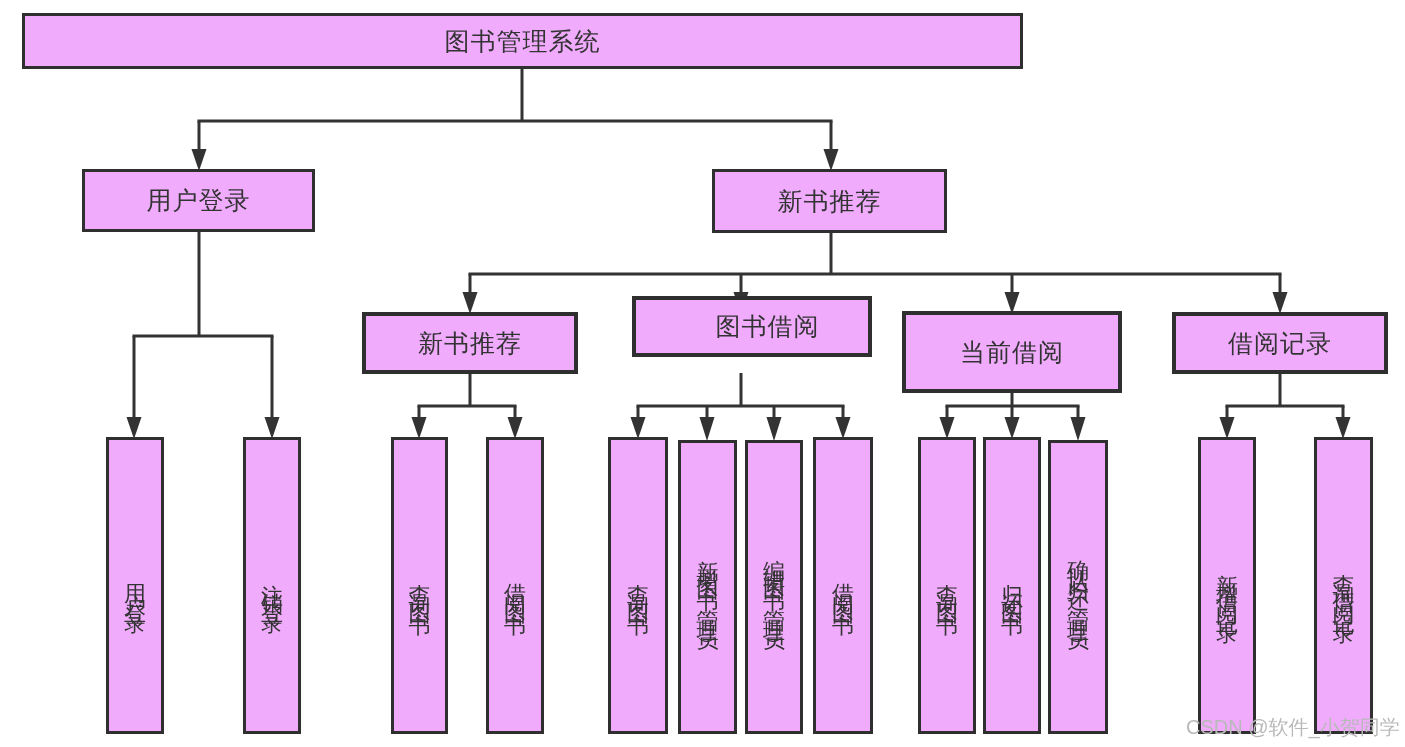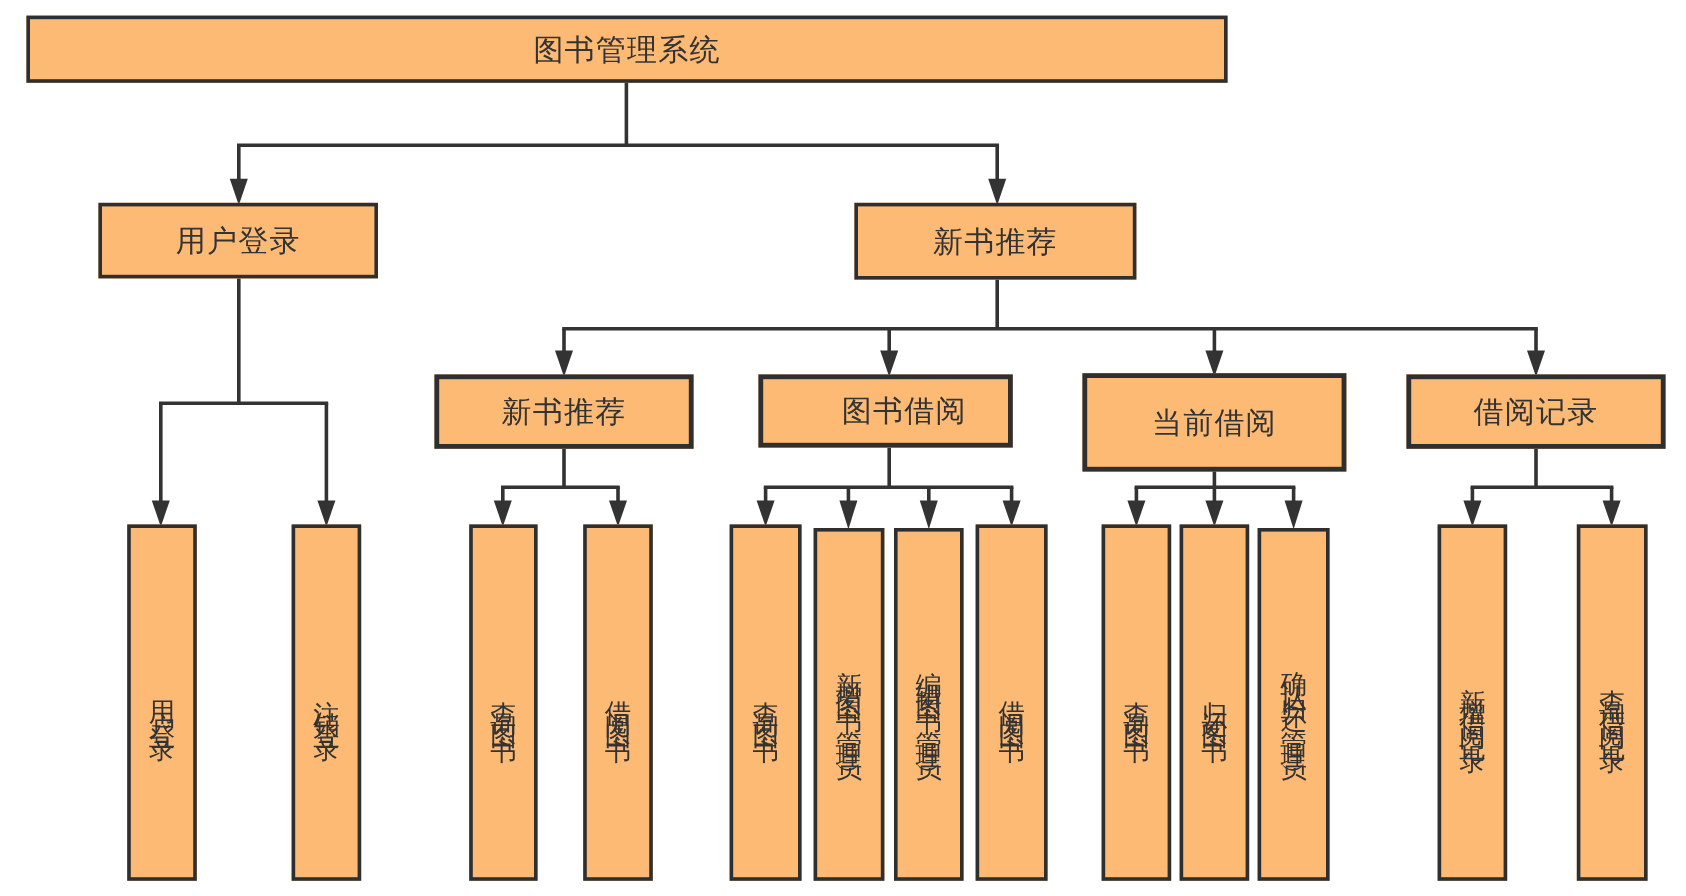--- a/index.html
+++ b/index.html
@@ -12,21 +12,21 @@
     overflow: hidden;
   }
   .connectors {
     position: absolute;
     left: 0; top: 0;
     width: 1405px; height: 747px;
   }
   .box {
     position: absolute;
     box-sizing: border-box;
-    background: #fdba74;
+    background: #f0abfc;
     border: 3px solid #2f2f2f;
     display: flex;
     align-items: center;
     justify-content: center;
     color: #333333;
   }
   .hbox { font-size: 25px; letter-spacing: 1px; white-space: nowrap; }
   .l3 { border-width: 4px; text-align: right; }
   .vbox span {
     writing-mode: vertical-rl;
@@ -137,21 +137,21 @@
   <div class="box hbox" style="left:82px; top:169px; width:233px; height:63px;">
     <span>用户登录</span>
   </div>
   <div class="box hbox" style="left:712px; top:169px; width:235px; height:64px;">
     <span>新书推荐</span>
   </div>
 
   <div class="box hbox l3" style="left:362px; top:312px; width:216px; height:62px;">
     <span>新书推荐</span>
   </div>
-  <div class="box hbox l3" style="left:632px; top:312px; width:212px; height:61px;padding-left:31px;">
+  <div class="box hbox l3" style="left:632px; top:296px; width:240px; height:61px;padding-left:31px;">
     <span>图书借阅</span>
   </div>
   <div class="box hbox l3" style="left:902px; top:311px; width:220px; height:82px;">
     <span>当前借阅</span>
   </div>
   <div class="box hbox l3" style="left:1172px; top:312px; width:216px; height:62px;">
     <span>借阅记录</span>
   </div>
 
   <div class="box vbox" style="left:106px; top:437px; width:58px; height:297px;">
@@ -191,14 +191,15 @@
     <span>确认归还（管理员）</span>
   </div>
 
   <div class="box vbox" style="left:1198px; top:437px; width:58px; height:297px;">
     <span>新增借阅记录</span>
   </div>
   <div class="box vbox" style="left:1314px; top:437px; width:59px; height:297px;">
     <span>查询借阅记录</span>
   </div>
 
+  <div class="watermark">CSDN @软件_小贺同学</div>
 
 </div>
 
 </body></html>

